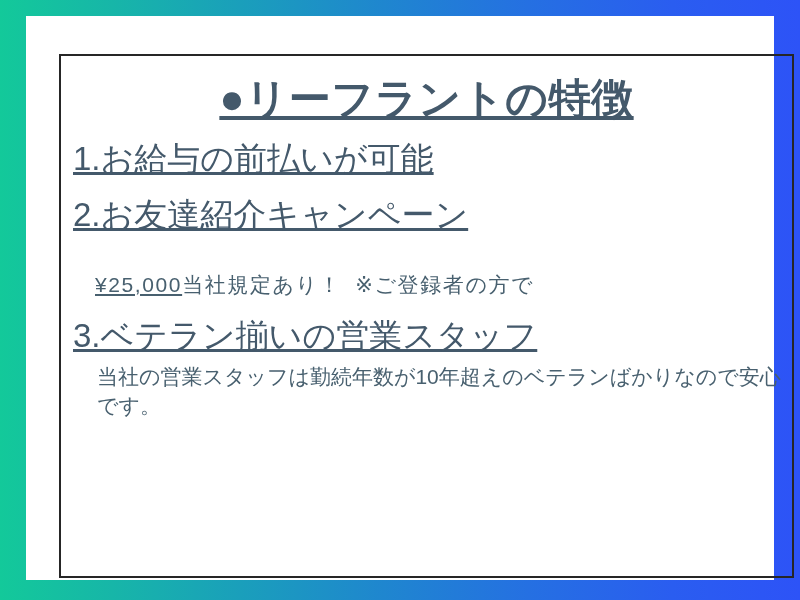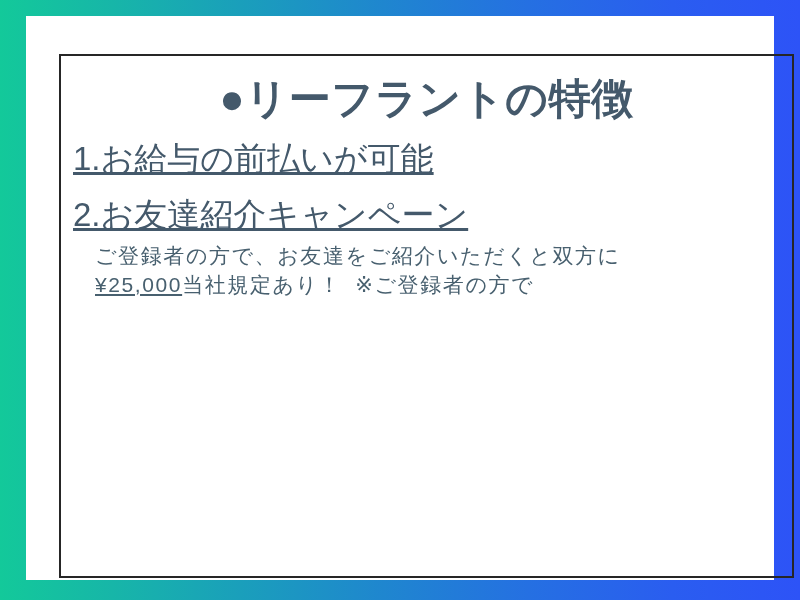--- a/index.html
+++ b/index.html
@@ -76,20 +76,21 @@
 
   .title {
     text-align: center;
     font-size: 42px;
     font-weight: bold;
     letter-spacing: 0.5px;
     color: #44596b;
     margin: 22px 0 0 0;
     line-height: 1.1;
     white-space: nowrap;
+    text-decoration: underline;
   }
 
   .items {
     margin: 16px 0 0 0;
     padding: 0;
     list-style: none;
   }
 
   .item {
     margin: 0 0 6px 0;
@@ -139,23 +140,27 @@
 
       <ul class="items">
 
         <li class="item item-1">
           <div class="item-head">1.お給与の前払いが可能</div>
         </li>
 
         <li class="item item-2">
           <div class="item-head">2.お友達紹介キャンペーン</div>
           <div class="item-body item-body-2">
-            <span>ご登録者の方で、お友達をご紹介いただくと双方に</span><br>
+            <br>
             <span class="u">¥25,000</span><span>当社規定あり！</span><span class="gap"></span><span>※ご登録者の方で</span>
           </div>
         </li>
 
+        <li class="item item-3">
+          <div class="item-head">3.ベテラン揃いの営業スタッフ</div>
+          <div class="item-body item-body-3">当社の営業スタッフは勤続年数が10年超えのベテランばかりなので安心です。</div>
+        </li>
 
       </ul>
 
     </div>
   </div>
 </div>
 
 </body></html>

